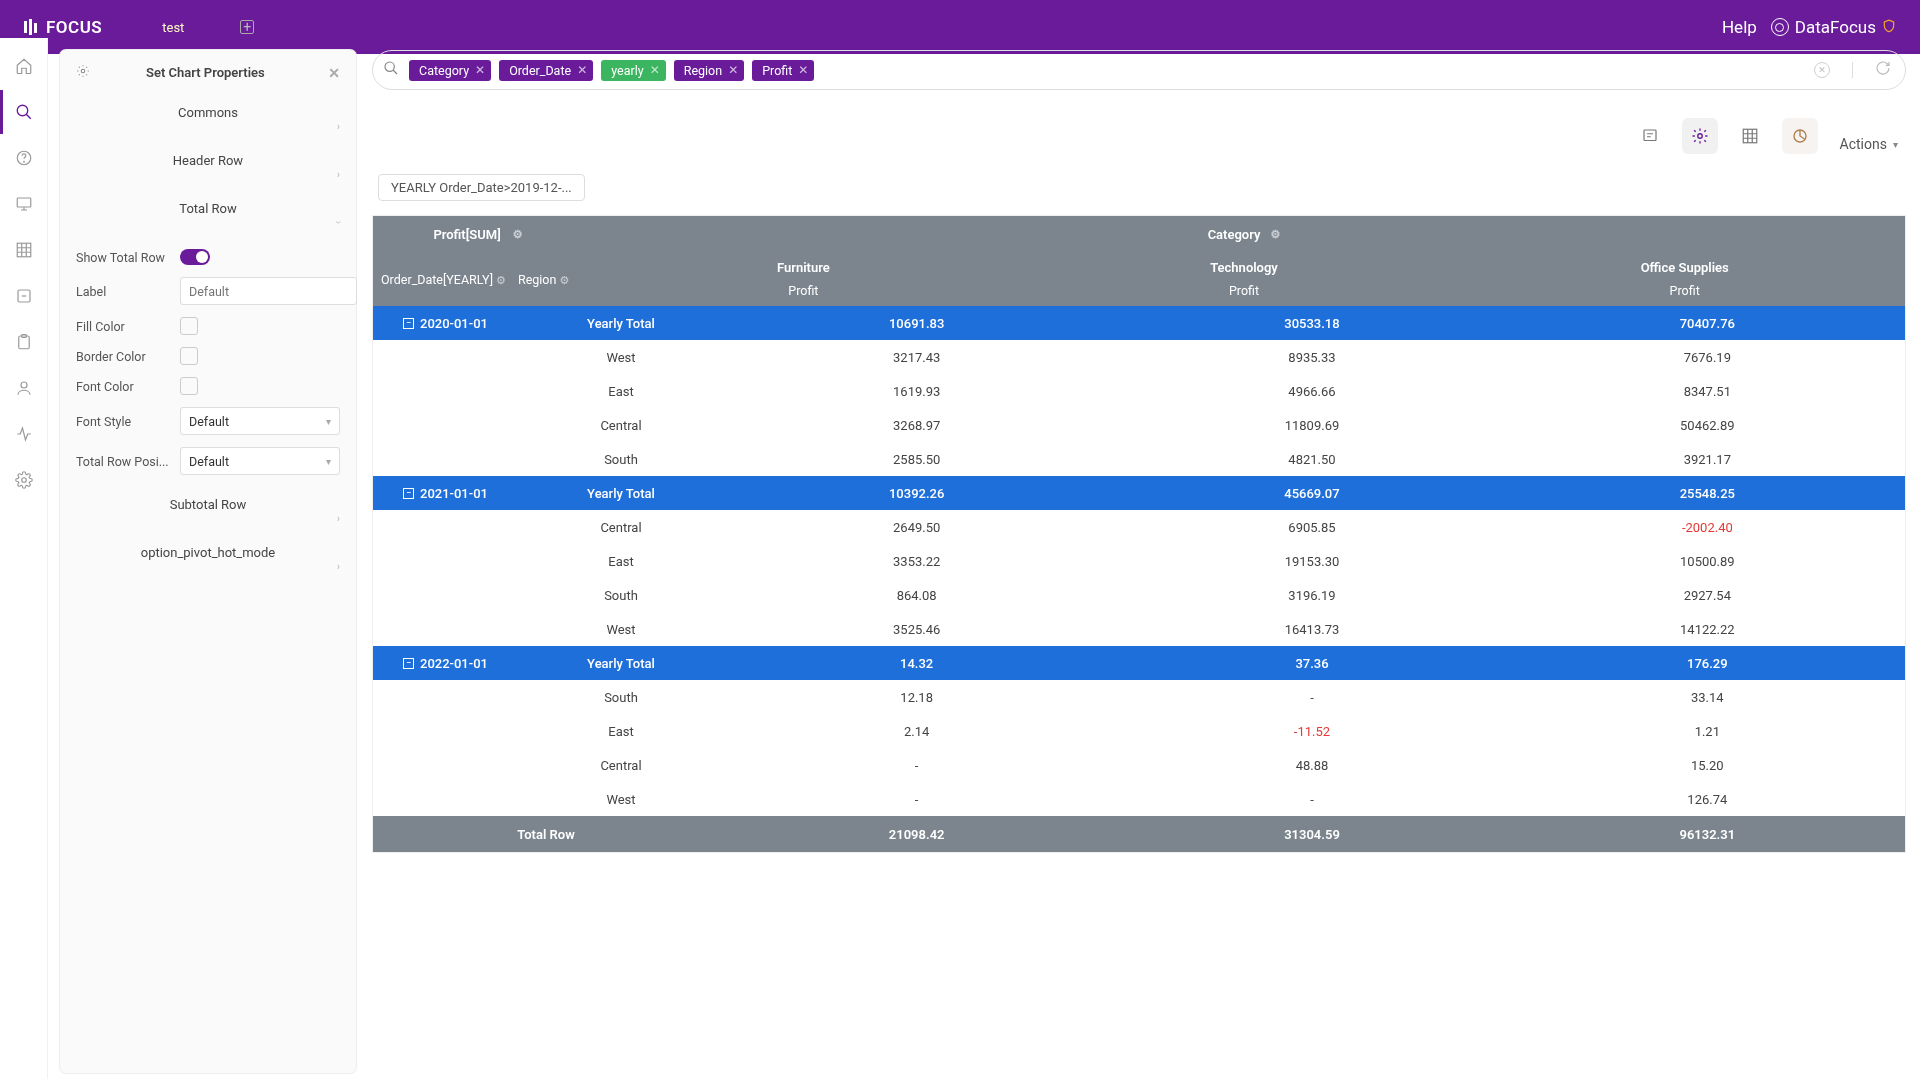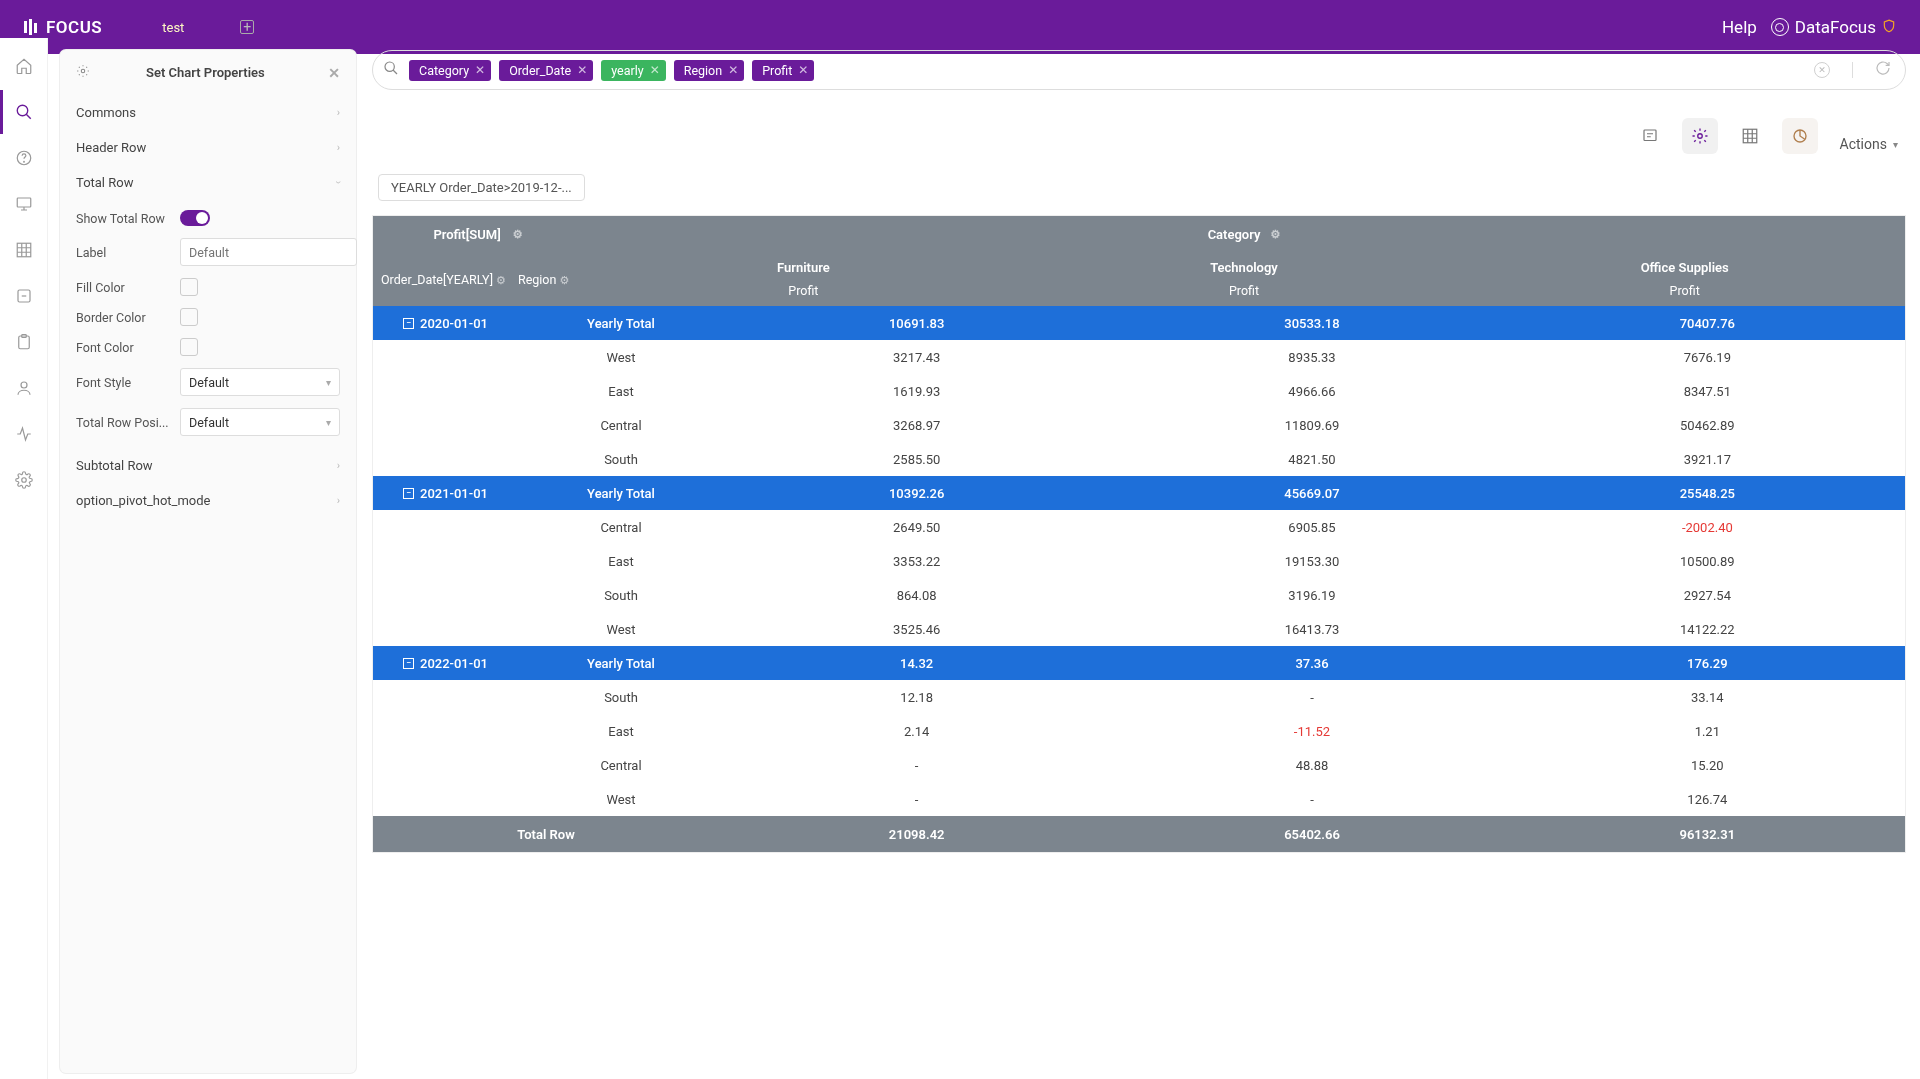--- a/index.html
+++ b/index.html
@@ -21,21 +21,21 @@
 .rail { position: absolute; top: 38px; left: 0; width: 48px; bottom: 0; background: #fff; display: flex; flex-direction: column; align-items: center; padding-top: 18px; gap: 26px; border-right: 1px solid #f1f1f1; }
 .rail-item { width: 20px; height: 20px; color: #999; display: flex; align-items: center; justify-content: center; cursor: pointer; }
 .rail-item.active { color: #6a1b9a; position: relative; }
 .rail-item.active::before { content: ""; position: absolute; left: -14px; top: -12px; bottom: -12px; width: 3px; background: #6a1b9a; }
 
 
 .props-panel { position: absolute; top: 50px; left: 60px; width: 296px; bottom: 6px; background: #fafafa; border-radius: 6px; box-shadow: 0 0 0 1px #eee; font-size: 13px; color: #444; }
 .props-header { display: flex; align-items: center; padding: 14px 16px; font-weight: 600; gap: 48px; }
 .props-header .gear { margin-right: 8px; color: #888; }
 .props-header .close-x { margin-left: auto; color: #aaa; cursor: pointer; font-size: 14px; }
-.section-row { display: flex; align-items: center; padding: 10px 16px; cursor: pointer; }
+.section-row { display: flex; align-items: center; padding: 10px 16px; cursor: pointer; flex-direction: column; }
 .section-row .chev { margin-left: auto; color: #bbb; font-size: 11px; }
 .section-body { padding: 4px 16px 6px; }
 .field-row { display: flex; align-items: center; padding: 6px 0; font-size: 12.5px; color: #555; }
 .field-row .flabel { width: 104px; flex-shrink: 0; }
 .toggle { width: 30px; height: 16px; background: #6a1b9a; border-radius: 8px; position: relative; }
 .toggle::after { content: ""; width: 12px; height: 12px; background: #fff; border-radius: 50%; position: absolute; right: 2px; top: 2px; }
 .color-sw { width: 18px; height: 18px; border: 1px solid #ccc; border-radius: 3px; }
 .input-box { flex: 1; height: 28px; border: 1px solid #ddd; border-radius: 3px; padding: 0 8px; font-size: 12.5px; color: #777; background: #fff; display: flex; align-items: center; }
 .select-box { flex: 1; height: 28px; border: 1px solid #ddd; border-radius: 3px; padding: 0 8px; font-size: 12.5px; color: #333; background: #fff; display: flex; align-items: center; justify-content: space-between; }
 .select-box .chv { color: #aaa; font-size: 10px; }
@@ -463,18 +463,18 @@
           <div class="c2">West</div>
       <div class="c3"><span class="">-</span></div>
           <div class="c4"><span class="">-</span></div>
           <div class="c5"><span class="">126.74</span></div>
         </div>
       </div>
 
     <div class="trow footer">
       <div class="c1c2">Total Row</div>
       <div class="c3">21098.42</div>
-      <div class="c4">65402.66</div>
+      <div class="c4">31304.59</div>
       <div class="c5">96132.31</div>
     </div>
   </div>
 
 </div>
 
 </body></html>

